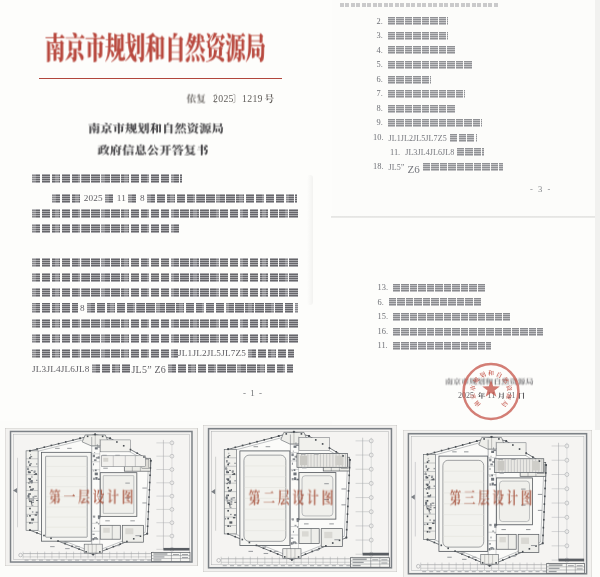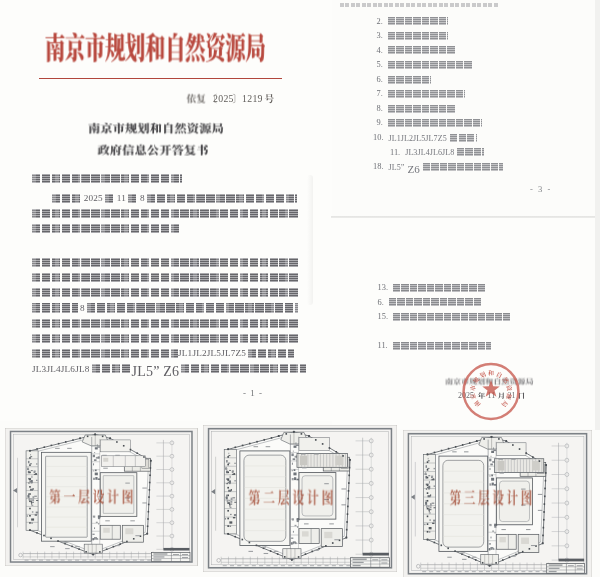--- a/index.html
+++ b/index.html
@@ -77,21 +77,21 @@
 <div class="row" style="left:32px;top:348.9px;height:9.2px">
       <span class="cs" style="width:146px;height:9.2px;background-image:repeating-linear-gradient(90deg,rgba(255,255,255,.22) 0 4px,transparent 4px 23px),repeating-linear-gradient(0deg,rgba(255,255,255,.45) 0 1px,transparent 1px 2px),repeating-linear-gradient(90deg,rgba(48,48,55,0.74) 0 8.4px,transparent 8.4px 9.9px)"></span>
       <span class="lx" style="font-size:9.2px">JL1JL2JL5JL7Z5</span>
       <span style="width:2px"></span>
       <span class="cs" style="width:46px;height:9.2px;background-image:repeating-linear-gradient(90deg,rgba(255,255,255,.22) 0 4px,transparent 4px 23px),repeating-linear-gradient(0deg,rgba(255,255,255,.45) 0 1px,transparent 1px 2px),repeating-linear-gradient(90deg,rgba(48,48,55,0.74) 0 8.4px,transparent 8.4px 9.9px)"></span>
     </div>
 <div class="row" style="left:32px;top:364.0px;height:9.2px">
       <span class="lx" style="font-size:9.2px">JL3JL4JL6JL8</span>
       <span style="width:2px"></span>
       <span class="cs" style="width:40px;height:9.2px;background-image:repeating-linear-gradient(90deg,rgba(255,255,255,.22) 0 4px,transparent 4px 23px),repeating-linear-gradient(0deg,rgba(255,255,255,.45) 0 1px,transparent 1px 2px),repeating-linear-gradient(90deg,rgba(48,48,55,0.74) 0 8.4px,transparent 8.4px 9.9px)"></span>
-      <span class="lx" style="font-size:14px">JL5” Z6</span>
+      <span class="lx" style="font-size:10px">JL5” Z6</span>
       <span style="width:2px"></span>
       <span class="cs" style="width:125px;height:9.2px;background-image:repeating-linear-gradient(90deg,rgba(255,255,255,.22) 0 4px,transparent 4px 23px),repeating-linear-gradient(0deg,rgba(255,255,255,.45) 0 1px,transparent 1px 2px),repeating-linear-gradient(90deg,rgba(48,48,55,0.74) 0 8.4px,transparent 8.4px 9.9px)"></span>
     </div>
 
 <div class="pg" style="left:243px;top:387.5px;font-size:9px;letter-spacing:1px">- 1 -</div>
 
 <div class="abs" style="left:340px;top:3px;width:158px;height:3.6px;opacity:.5;filter:blur(0.5px);background-image:repeating-linear-gradient(90deg,#9a9a9e 0 4px,transparent 4px 5.5px)"></div>
 
 <div class="row" style="left:376.5px;top:17.3px;height:8.6px">
       <span class="rn" style="font-size:8.4px">2.</span>
@@ -166,20 +166,25 @@
     </div>
 <div class="row" style="left:377.5px;top:298.4px;height:8.6px">
       <span class="rn" style="font-size:8.4px">6.</span>
       <span style="width:5px"></span>
       <span class="cs" style="width:92px;height:8.0px;background-image:repeating-linear-gradient(0deg,rgba(255,255,255,.45) 0 1px,transparent 1px 2px),repeating-linear-gradient(90deg,rgba(82,84,91,0.68) 0 7.2px,transparent 7.2px 8.5px)"></span>
     </div>
 <div class="row" style="left:377.5px;top:313.0px;height:8.6px">
       <span class="rn" style="font-size:8.4px">15.</span>
       <span style="width:5px"></span>
       <span class="cs" style="width:117px;height:8.0px;background-image:repeating-linear-gradient(0deg,rgba(255,255,255,.45) 0 1px,transparent 1px 2px),repeating-linear-gradient(90deg,rgba(82,84,91,0.68) 0 7.2px,transparent 7.2px 8.5px)"></span>
+    </div>
+<div class="row" style="left:377.5px;top:327.5px;height:8.6px">
+      <span class="rn" style="font-size:8.4px">16.</span>
+      <span style="width:5px"></span>
+      <span class="cs" style="width:150px;height:8.0px;background-image:repeating-linear-gradient(0deg,rgba(255,255,255,.45) 0 1px,transparent 1px 2px),repeating-linear-gradient(90deg,rgba(82,84,91,0.68) 0 7.2px,transparent 7.2px 8.5px)"></span>
     </div>
 <div class="row" style="left:377.5px;top:342.1px;height:8.6px">
       <span class="rn" style="font-size:8.4px">11.</span>
       <span style="width:5px"></span>
       <span class="cs" style="width:98px;height:8.0px;background-image:repeating-linear-gradient(0deg,rgba(255,255,255,.45) 0 1px,transparent 1px 2px),repeating-linear-gradient(90deg,rgba(82,84,91,0.68) 0 7.2px,transparent 7.2px 8.5px)"></span>
     </div>
 
 <svg width="0" height="0" style="position:absolute">
       <defs>
         <path id="g3014" d="M721 16 953 -93 971 -58 762 40V720L971 818L953 853L721 744Z"></path>

